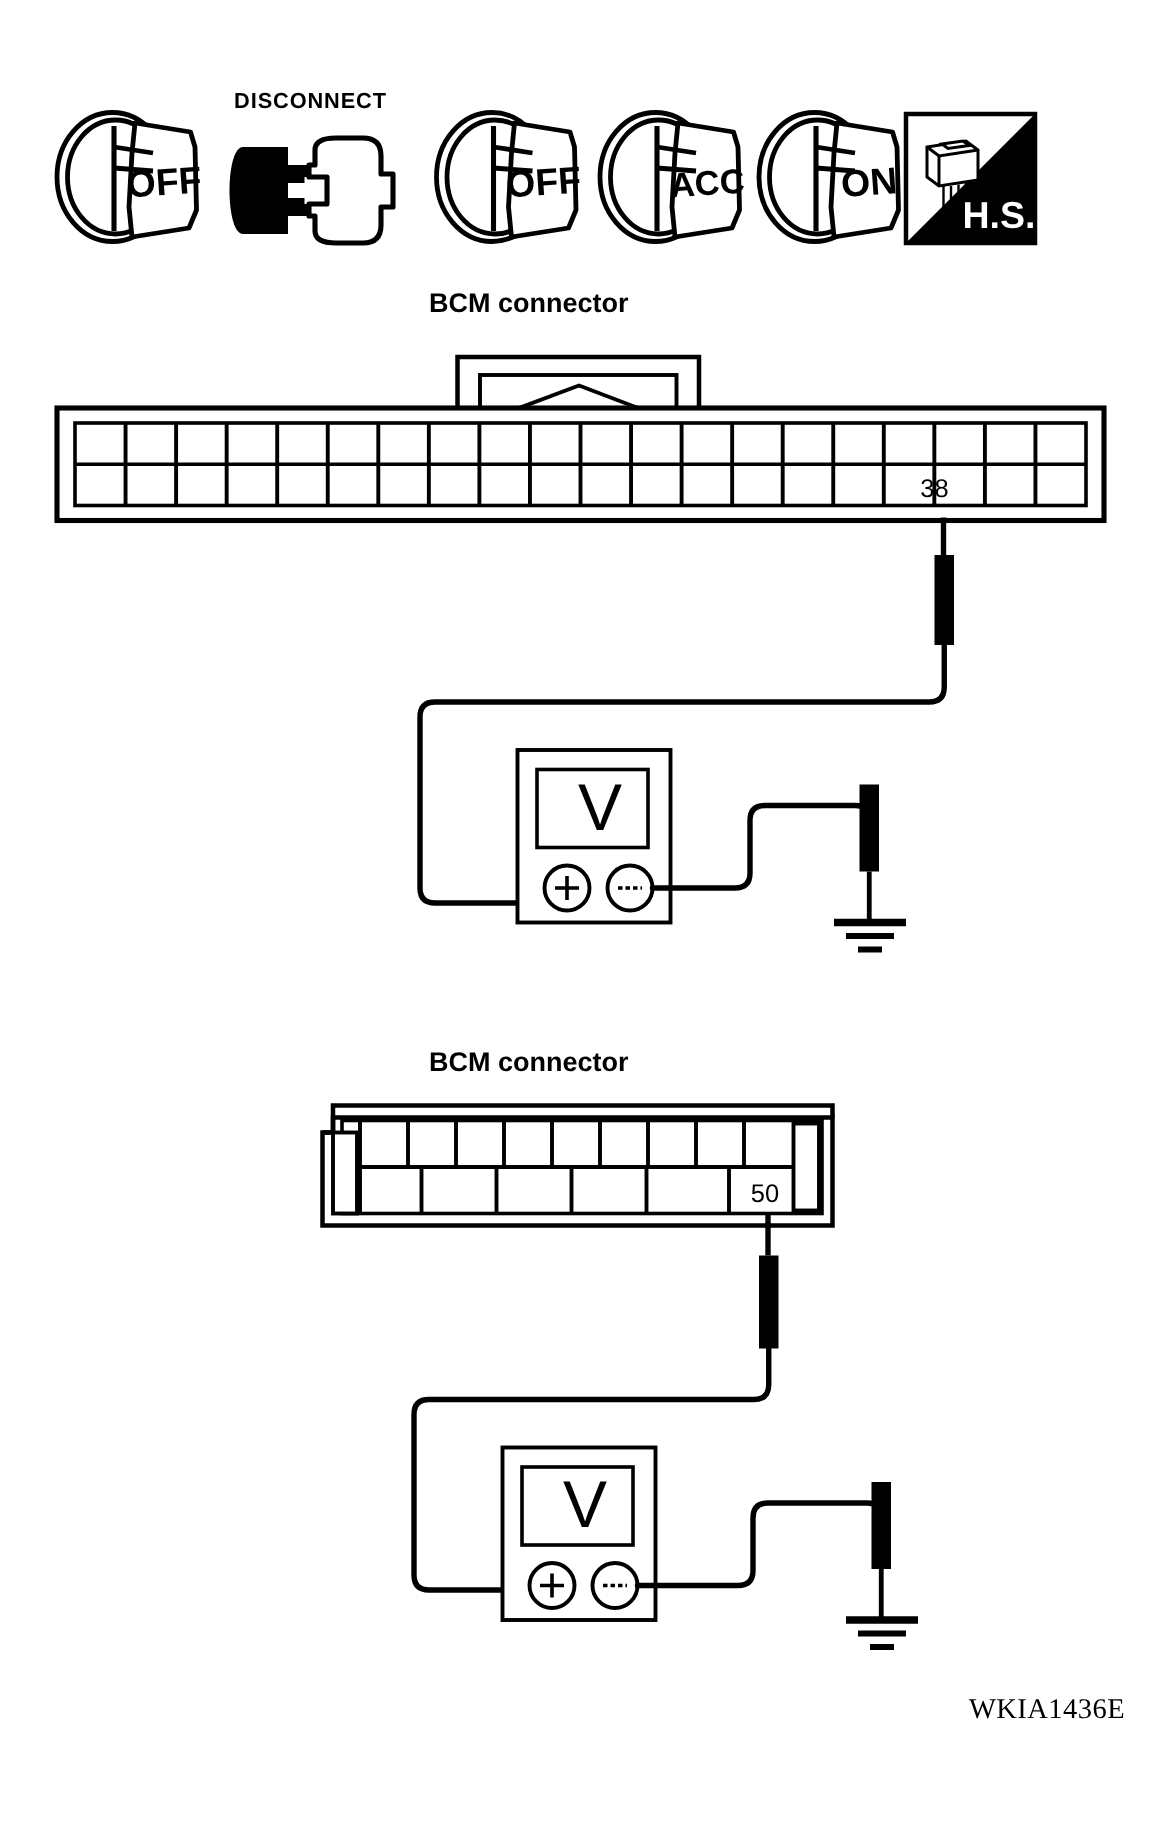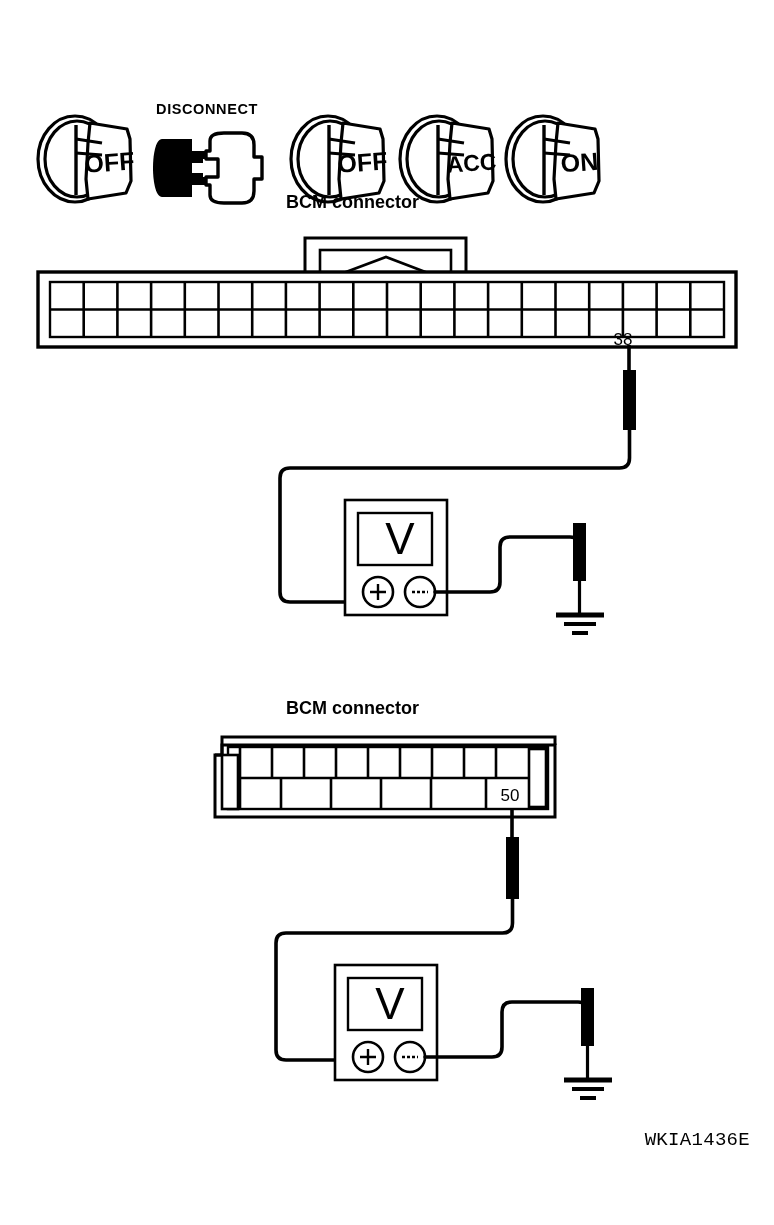--- a/index.html
+++ b/index.html
@@ -20,21 +20,21 @@
     overflow: hidden;
   }
   .abs { position: absolute; }
 
   
   #icon-row {
     position: absolute;
     left: 0; top: 50px;
     width: 774px; height: 130px;
   }
-  .icon-slot { position: absolute; top: 0; margin-top: 41px; }
+  .icon-slot { position: absolute; top: 0; }
 
   .key-icon { position: absolute; width: 110px; height: 100px; top: 18px; }
 
   .disconnect-icon { position: absolute; width: 118px; height: 110px; top: 10px; }
   .disconnect-label {
     position: absolute;
     top: 0; left: 0;
     width: 118px;
     text-align: center;
     font-family: "Liberation Sans", sans-serif;
@@ -77,21 +77,21 @@
     text-align: center;
     line-height: 52px;
     white-space: nowrap;
   }
 
   
   #figure-code {
     position: absolute;
     right: 24px;
     top: 1129px;
-    font-family: Liberation Mono, monospace;
+    font-family: Liberation Serif, serif;
     font-size: 19px;
     letter-spacing: 0.3px;
     white-space: nowrap;
   }
 
   svg { display: block; overflow: visible; }
 </style>
 </head>
 <body>
 
@@ -164,20 +164,41 @@
           <ellipse cx="47" cy="50" rx="32" ry="38"></ellipse>
         </g>
         <path d="M60 14 L97 20 L100 30 L101 72 L96 84 L58 90 L56 70 L58 34 Z" fill="#fff" stroke="#000" stroke-width="3.2" stroke-linejoin="round"></path>
         <path d="M46 16 L46 86" stroke="#000" stroke-width="3.4" fill="none"></path>
         <path d="M46 30 L72 34" stroke="#000" stroke-width="3.2" fill="none"></path>
         <path d="M46 44 L72 46" stroke="#000" stroke-width="3.2" fill="none"></path>
         <text x="82" y="62" font-family="Liberation Sans, sans-serif" font-size="25" font-weight="bold" fill="#000" text-anchor="middle" transform="rotate(-4 82 62)">ON</text>
       </svg>
     </div>
 
+    <div class="icon-slot hs-icon" style="left:604px;">
+      <svg width="86" height="86" viewBox="0 0 86 86">
+        <rect x="0" y="0" width="86" height="86" fill="#fff" stroke="#000" stroke-width="3"></rect>
+        <path d="M86 0 L86 86 L0 86 Z" fill="#000"></path>
+
+        <g fill="none" stroke="#000" stroke-width="2">
+          <path d="M14 22 L40 18 L48 24 L48 44 L22 48 L14 42 Z" fill="#fff"></path>
+          <path d="M14 22 L22 28 L48 24"></path>
+          <path d="M22 28 L22 48"></path>
+          <path d="M24 20 L38 18 L42 21 L28 23 Z" fill="#fff"></path>
+        </g>
+        <g stroke="#000" stroke-width="1.6" fill="none">
+          <path d="M25 48 L25 62"></path>
+            <path d="M30 48 L30 62"></path>
+          <path d="M35 47 L35 61"></path>
+            <path d="M40 46 L40 60"></path>
+          <path d="M45 45 L45 59"></path>
+        </g>
+        <text x="62" y="76" font-family="Liberation Sans, sans-serif" font-size="25" font-weight="bold" fill="#fff" text-anchor="middle">H.S.</text>
+      </svg>
+    </div>
   </div>
 
   <div class="conn-title" style="left:286px; top:192px;">BCM connector</div>
 
   <div class="abs" style="left:0px; top:225px;">
     <svg width="774" height="150" viewBox="0 0 774 150">
 
       <path d="M305 13 L466 13 L466 50 L305 50 Z" fill="#fff" stroke="#000" stroke-width="3"></path>
 
       <rect x="320" y="25" width="131" height="40" fill="#fff" stroke="#000" stroke-width="2.6"></rect>
@@ -207,21 +228,21 @@
         <line x1="521.8" y1="57" x2="521.8" y2="112"></line>
         <line x1="555.5" y1="57" x2="555.5" y2="112"></line>
         <line x1="589.2" y1="57" x2="589.2" y2="112"></line>
         <line x1="622.9" y1="57" x2="622.9" y2="112"></line>
         <line x1="656.6" y1="57" x2="656.6" y2="112"></line>
         <line x1="690.3" y1="57" x2="690.3" y2="112"></line>
       </g>
     </svg>
   </div>
 
-  <div class="pin-label" style="left:606px; top:329px; width:34px;">38</div>
+  <div class="pin-label" style="left:606px; top:315px; width:34px;">38</div>
 
   <div class="abs" style="left:0px; top:340px;">
     <svg width="774" height="300" viewBox="0 0 774 300">
 
       <path d="M629 5 L629 30" stroke="#000" stroke-width="3.6" fill="none"></path>
 
       <rect x="623" y="30" width="13" height="60" fill="#000"></rect>
 
       <path d="M629.5 90 L629.5 118 Q629.5 128 619.5 128 L290 128 Q280 128 280 138
                L280 252 Q280 262 290 262 L350 262" stroke="#000" stroke-width="3.6" fill="none" stroke-linecap="round"></path>

